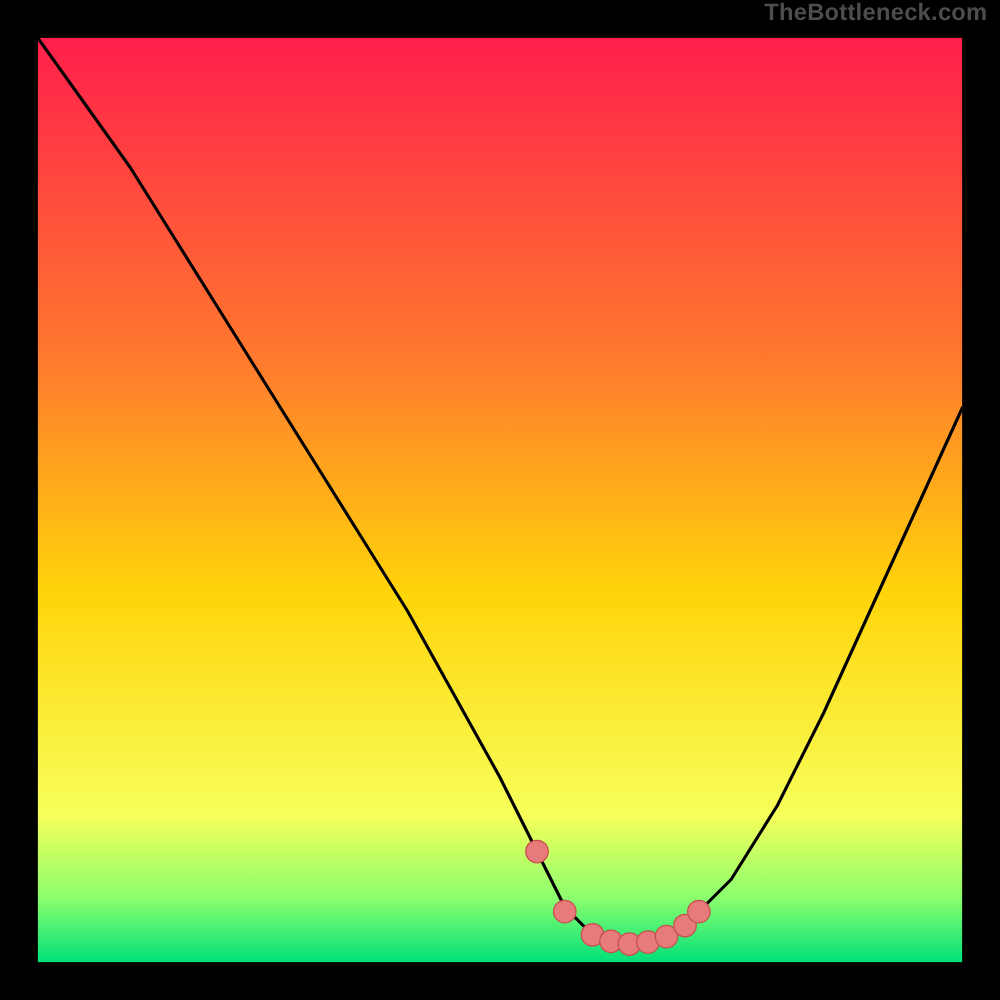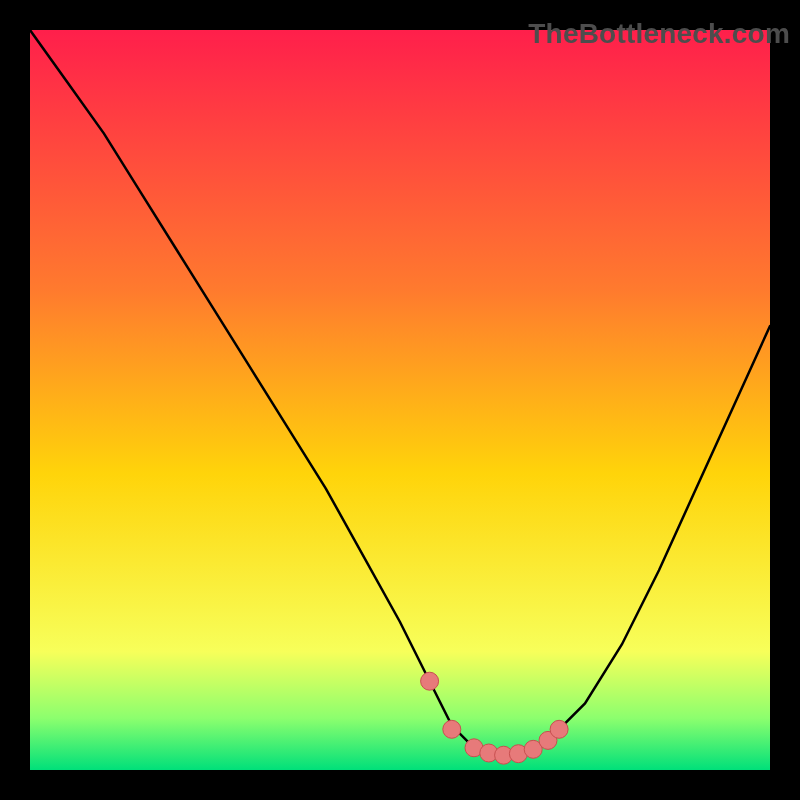--- a/index.html
+++ b/index.html
@@ -11,24 +11,24 @@
     font-family: Arial, Helvetica, sans-serif;
     overflow: hidden;
   }
   .stage {
     position: relative;
     width: 800px;
     height: 800px;
   }
   .watermark {
     position: absolute;
-    top: 18px;
+    top: 0;
     right: 10px;
     color: #4d4d4d;
-    font-size: 28px;
+    font-size: 19px;
     font-weight: 600;
     letter-spacing: 0.2px;
     z-index: 5;
     user-select: none;
   }
   .plot-area {
     position: absolute;
     left: 30px;
     top: 30px;
     width: 740px;

